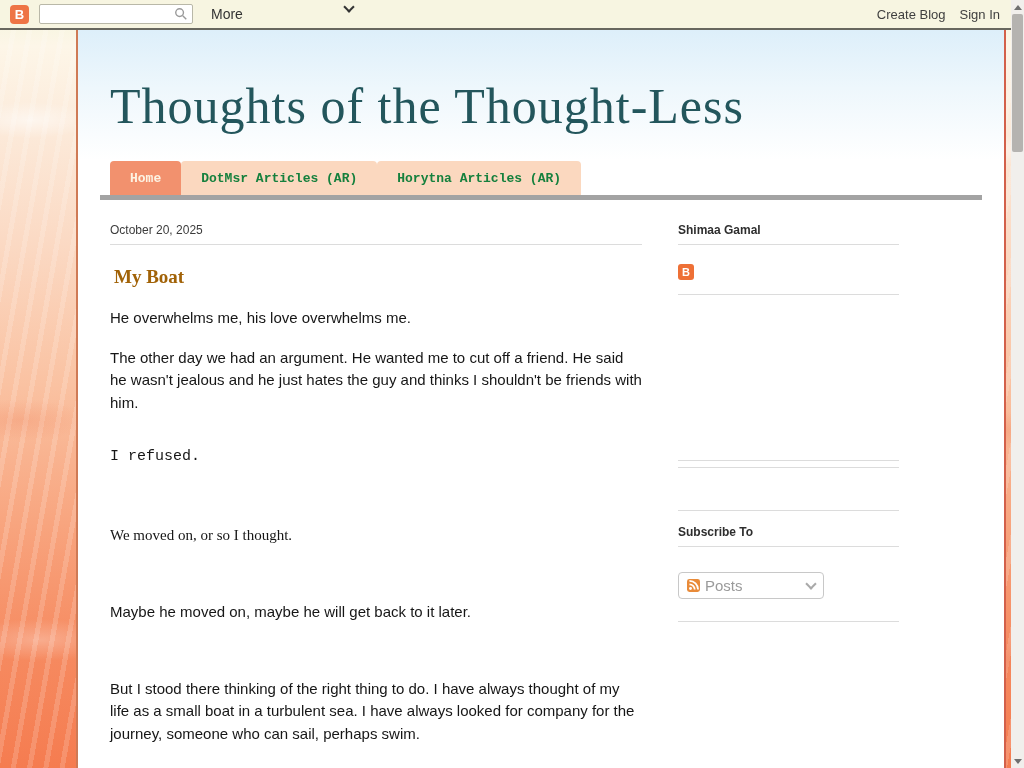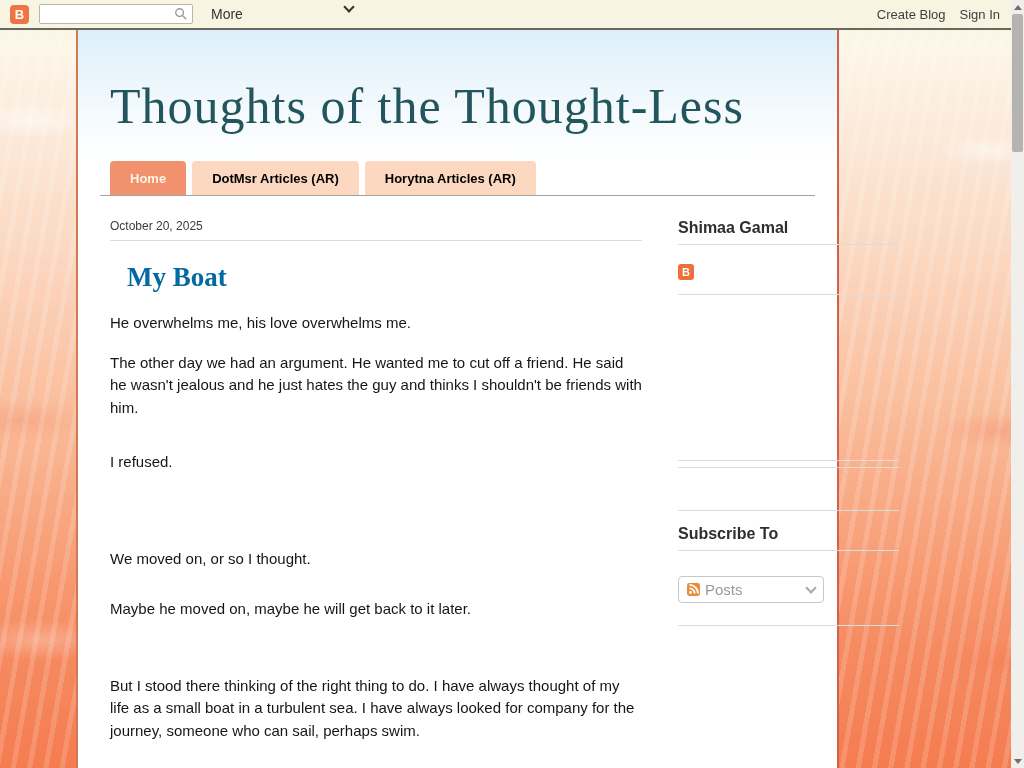--- a/index.html
+++ b/index.html
@@ -42,56 +42,56 @@
   .search-btn{width:22px;height:16px;border:none;background:transparent;display:flex;align-items:center;justify-content:center;cursor:pointer;padding:0;}
   .more-ctl{
     margin-left:18px;width:142px;display:flex;align-items:flex-start;justify-content:space-between;
     font-size:14px;color:#333;cursor:pointer;
   }
   .chev{width:6px;height:6px;border-right:2px solid #333;border-bottom:2px solid #333;transform:rotate(45deg);margin-top:-3px;}
   .nav-spacer{flex:1;}
   .nav-link{font-size:13px;color:#3f3f3f;text-decoration:none;margin-left:14px;cursor:pointer;}
   
   .page{
-    position:absolute;top:30px;left:76px;width:763px;bottom:0;z-index:1;
+    position:absolute;top:30px;left:76px;width:930px;bottom:0;z-index:1;
     background:#fff;border-left:2px solid #cf7a55;border-right:2px solid #d3604a;
     box-sizing:border-box;
   }
   .header{
     height:130px;background:linear-gradient(180deg,#ddeffa 0%,#eef7fc 45%,#ffffff 100%);
     padding:0 0 0 32px;box-sizing:border-box;
   }
   .blog-title{
     margin:0;padding-top:47px;font-family:"Liberation Serif",serif;font-weight:400;
     font-size:50px;color:#23565c;letter-spacing:1px;white-space:nowrap;
   }
   
-  .tabs{margin:1px 22px 0 22px;border-bottom:1px solid #a3a3a3;display:flex;gap:6px;padding-left:10px;}
+  .tabs{margin:1px 22px 0 22px;border-bottom:5px solid #a3a3a3;display:flex;padding-left:10px;font-family:Liberation Mono, monospace;}
   .tab{
     padding:10px 20px 9px 20px;font-size:13px;font-weight:bold;border-radius:4px 4px 0 0;cursor:pointer;
   }
   .tab.active{background:#f2916e;color:#fdf3e3;}
-  .tab.inactive{background:#fbd8bf;color:#000000;}
+  .tab.inactive{background:#fbd8bf;color:#15803d;}
   
   .content{display:flex;padding:23px 32px 9px 32px;}
   .main-col{width:532px;margin-right:36px;flex:0 0 auto;}
   .post-date{font-size:12px;color:#3c3c3c;padding-bottom:7px;border-bottom:1px solid #dcdcdc;}
   .post-title{
-    margin:21px 0 19px 17px;font-family:"Liberation Serif",serif;font-weight:bold;
-    font-size:27px;color:#0369a1;
+    margin:21px 0 19px 4px;font-family:"Liberation Serif",serif;font-weight:bold;
+    font-size:19px;color:#a16207;
   }
   .post-body p{font-size:15px;line-height:22.5px;color:#161616;margin:0;}
   .post-body p.p0{margin-bottom:17px;}
   .post-body p.p1{margin-bottom:32px;}
-  .post-body p.p2{margin-bottom:74px;}
-  .post-body p.p3{margin-bottom:28px;}
+  .post-body p.p2{margin-bottom:55px;font-family:Liberation Mono, monospace;}
+  .post-body p.p3{margin-bottom:55px;font-family:Liberation Serif, serif;}
   .post-body p.p4{margin-bottom:54px;}
   
   .sidebar{width:221px;flex:0 0 auto;}
-  .sb-heading{font-size:16px;font-weight:bold;color:#2e2e2e;padding-bottom:7px;border-bottom:1px solid #dcdcdc;}
+  .sb-heading{font-size:12px;font-weight:bold;color:#2e2e2e;padding-bottom:7px;border-bottom:1px solid #dcdcdc;}
   .profile-body{padding-top:19px;}
   .blogger-badge{
     width:16px;height:16px;border-radius:3px;background:#ee7036;
     color:#fff;font-weight:bold;font-size:11px;line-height:16px;text-align:center;
   }
   .profile-link{display:block;margin-top:21px;font-size:15px;color:#4599ad;text-decoration:none;cursor:pointer;}
   .hairline{border-bottom:1px solid #dcdcdc;}
   .gap1{height:165px;}
   .gap2{height:6px;}
   .gap3{height:42px;}

